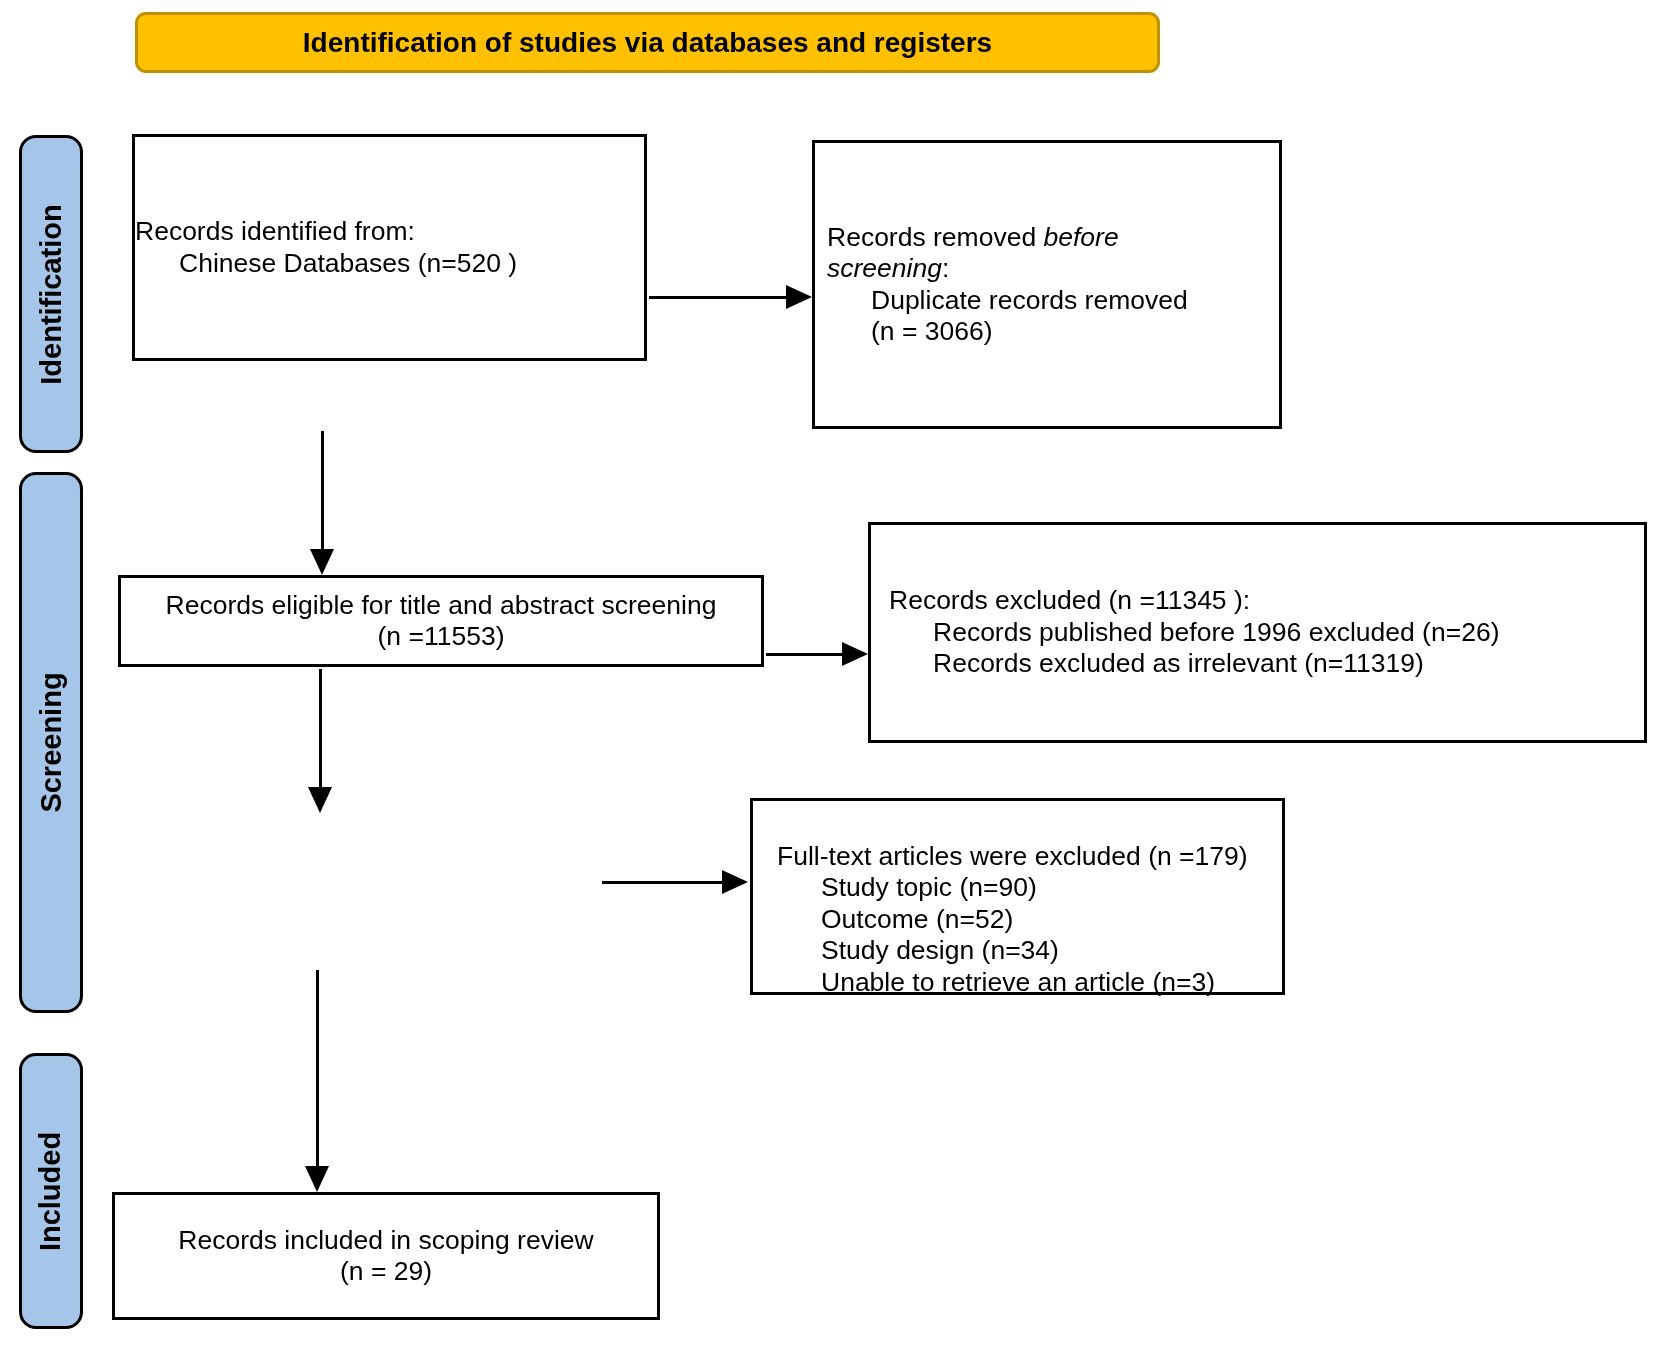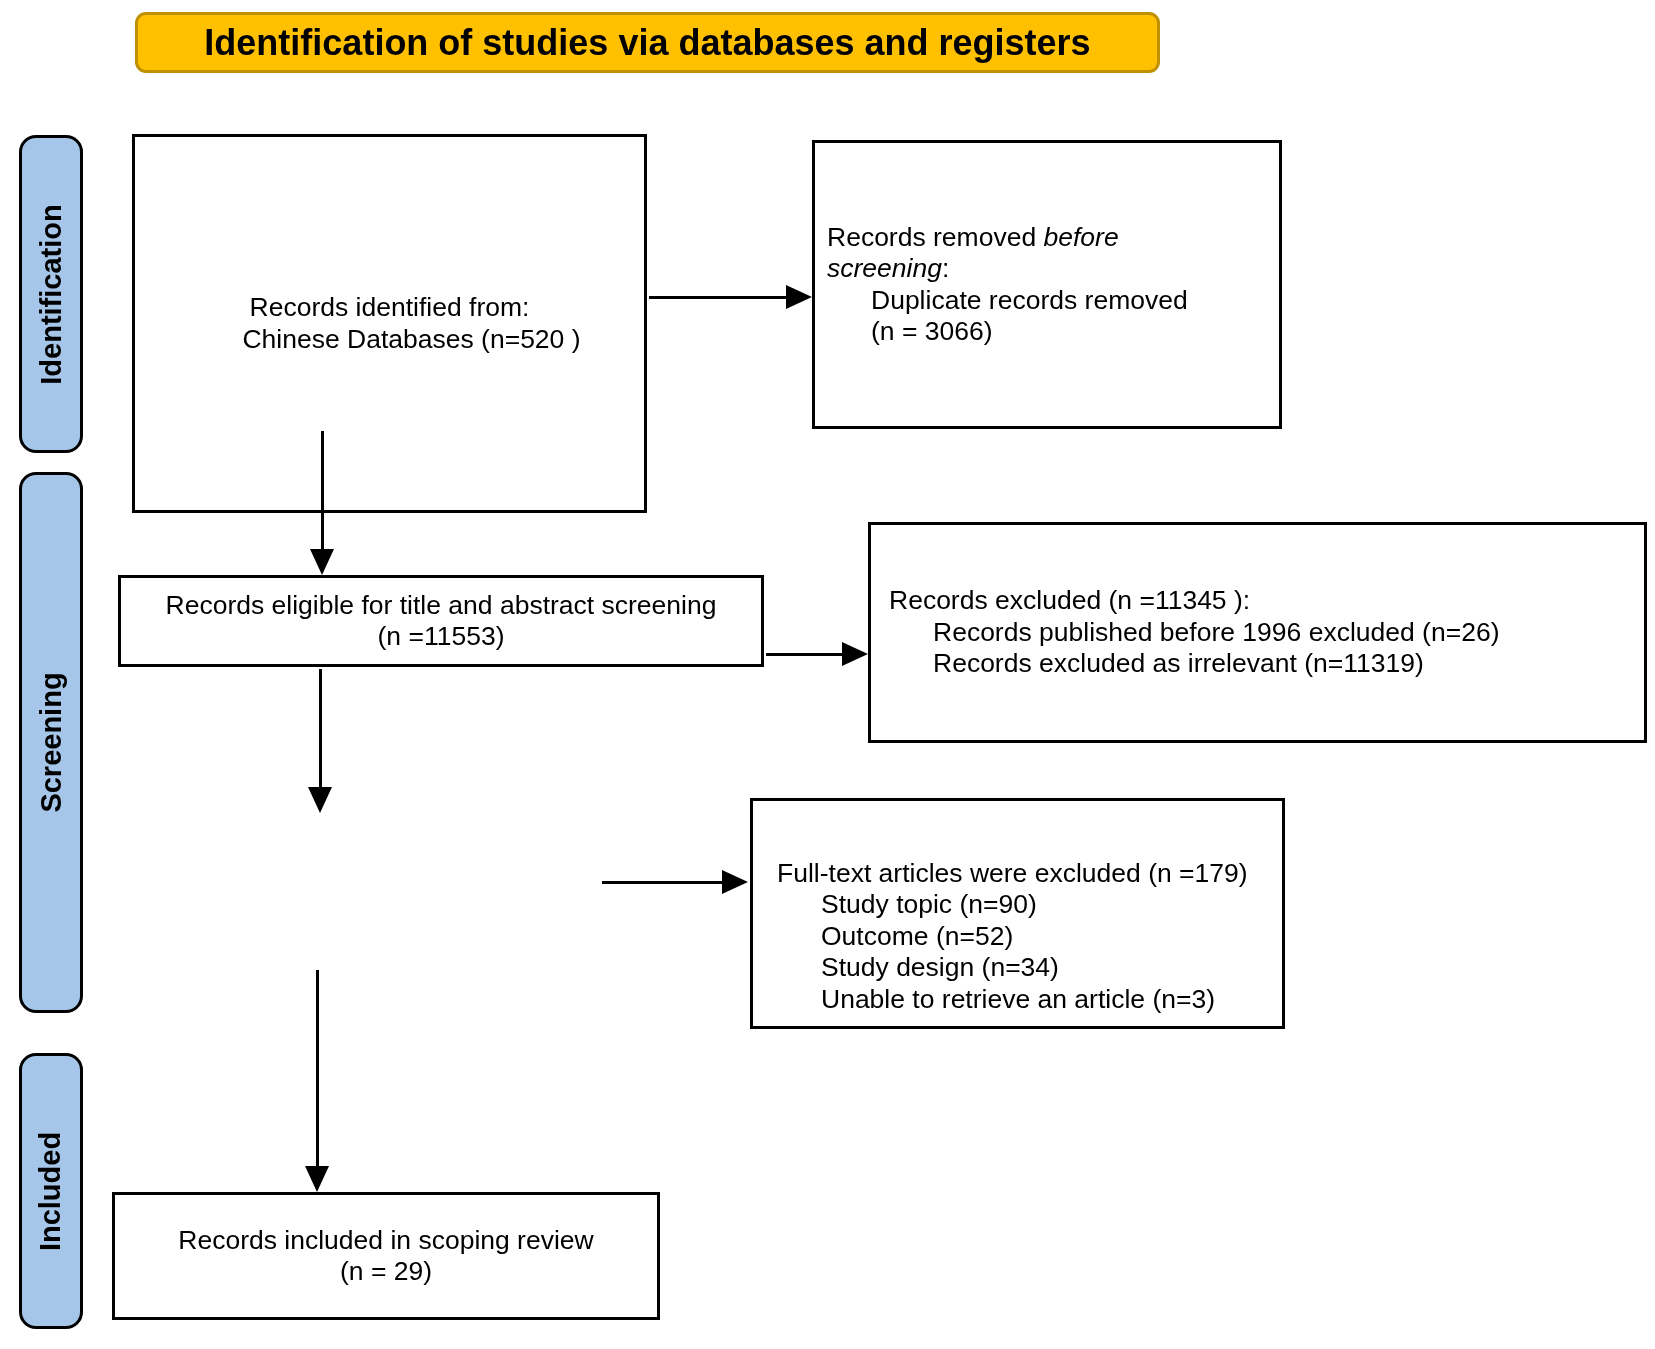--- a/index.html
+++ b/index.html
@@ -6,47 +6,47 @@
   .canvas {
     position:relative; width:1655px; height:1349px; background:#fff;
     font-family:"Liberation Sans", sans-serif; color:#000;
   }
   
   .banner {
     position:absolute; left:135px; top:12px; width:1025px; height:61px;
     background:var(--banner-fill,#FFC000); border:3px solid var(--banner-border,#BF9000);
     border-radius:11px; box-sizing:border-box;
     display:flex; align-items:center; justify-content:center;
-    font-weight:bold; font-size:36px;
+    font-weight:bold; font-size:28px;
   }
   
   .stage {
     position:absolute; left:19px; width:64px;
     background:var(--stage-fill,#A5C6E8); border:3px solid #000; border-radius:17px;
     box-sizing:border-box; display:flex; align-items:center; justify-content:center;
   }
   .stage .vtext { transform:rotate(-90deg); white-space:nowrap; font-weight:bold; font-size:29px; }
   #stage-identification { top:135px; height:318px; }
   #stage-screening     { top:472px; height:541px; }
   #stage-included      { top:1053px; height:276px; }
   
   .box {
     position:absolute; background:#fff; border:3px solid #000; box-sizing:border-box;
     display:flex; flex-direction:column; justify-content:center;
     font-size:26.5px; line-height:31.5px;
   }
   .box .indent { padding-left:44px; }
   .box.center { align-items:center; text-align:center; }
   .it { font-style:italic; }
-  #box-identified        { left:132px; top:134px;  width:515px; height:379px; padding-left:0;text-align:center; }
+  #box-identified        { left:132px; top:134px;  width:515px; height:227px; padding-left:0; }
   #box-removed           { left:812px; top:140px;  width:470px; height:289px; padding-left:12px; }
   #box-eligible          { left:118px; top:575px;  width:646px; height:92px;  }
   #box-excluded-screening{ left:868px; top:522px;  width:779px; height:221px; padding-left:18px; }
   #box-fulltext          { left:128px; top:813px;  width:472px; height:155px; }
-  #box-excluded-fulltext { left:750px; top:798px;  width:535px; height:231px; padding-left:24px; padding-top:46px; }
+  #box-excluded-fulltext { left:750px; top:798px;  width:535px; height:197px; padding-left:24px; padding-top:46px; }
   #box-included          { left:112px; top:1192px; width:548px; height:128px;align-items:center; }
   
   .hline { position:absolute; height:3px; background:#000; }
   .vline { position:absolute; width:3px;  background:#000; }
   .head-r { position:absolute; width:0; height:0;
             border-left:26px solid #000; border-top:12px solid transparent; border-bottom:12px solid transparent; }
   .head-d { position:absolute; width:0; height:0;
             border-top:26px solid #000; border-left:12px solid transparent; border-right:12px solid transparent; }
   #a1-line { left:649px; top:296px; width:140px; }
   #a1-head { left:786px; top:285px; }

